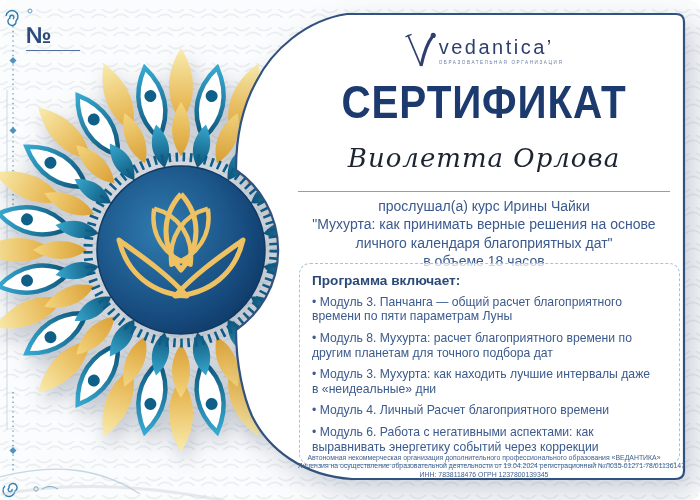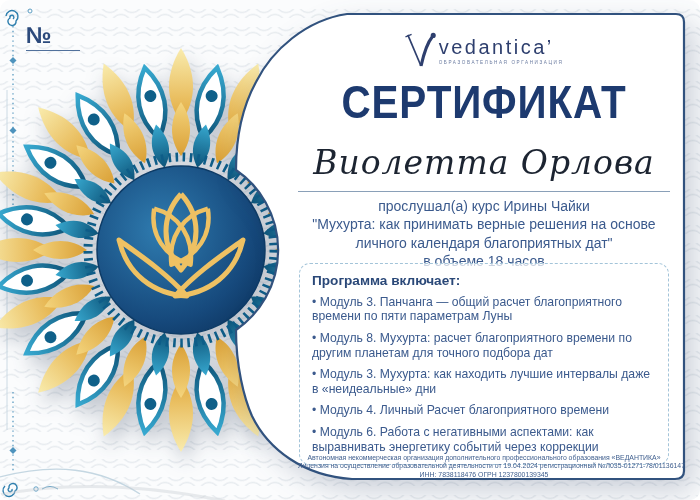--- a/index.html
+++ b/index.html
@@ -33,28 +33,28 @@
 
   .brand{top:16px;display:flex;justify-content:center;align-items:center;gap:2px;}
   .brand-text{text-align:left;}
   .brand-name{font-size:20px;letter-spacing:2.5px;color:#2e3f6e;font-weight:500;}
   .brand-tagline{font-size:4.6px;letter-spacing:1.6px;color:#6a7ba0;text-transform:uppercase;margin-top:1px;white-space:nowrap;overflow:hidden;}
 
   .cert-title{top:60px;font-size:47px;font-weight:700;color:#1d3a6f;
               transform:scaleX(.86);transform-origin:center;letter-spacing:1px;white-space:nowrap;}
 
   .recipient{top:129px;font-family:"DejaVu Serif", serif;font-style:italic;
-             font-size:33px;color:#1c2431;letter-spacing:1px;white-space:nowrap;}
+             font-size:26px;color:#1c2431;letter-spacing:1px;white-space:nowrap;}
   .name-line{top:177px;border-top:1.2px solid #8aa0b8;}
 
   .course-block{top:183px;font-size:14px;line-height:18.4px;color:#3b5a8d;}
   .course-block .ct{max-width:372px;margin:0 auto;}
 
   .program-box{top:249px;left:1px;width:344px;border:1.6px dashed #a3c4d9;border-radius:11px;
-               background:rgba(255,255,255,.72);padding:9px 12px 10px 12px;text-align:left;}
+               background:rgba(255,255,255,.72);padding:9px 23px 10px 12px;text-align:left;}
   .program-heading{font-size:13.6px;font-weight:bold;color:#2a4878;}
   .module{font-size:12.2px;line-height:1.22;color:#3b5a8d;margin-top:6.5px;}
   .module::before{content:"• ";}
 
   .sig-row{top:408px;height:44px;}
   .sig-line{position:absolute;left:54px;top:36px;width:96px;border-top:1.2px solid #8d9db6;}
   .sig-svg{position:absolute;left:76px;top:2px;}
   .signer{position:absolute;left:158px;top:22px;font-size:14.4px;color:#2c4a7c;white-space:nowrap;}
 
   .legal{top:440px;font-size:6.9px;line-height:1.22;color:#41608f;white-space:nowrap;}

